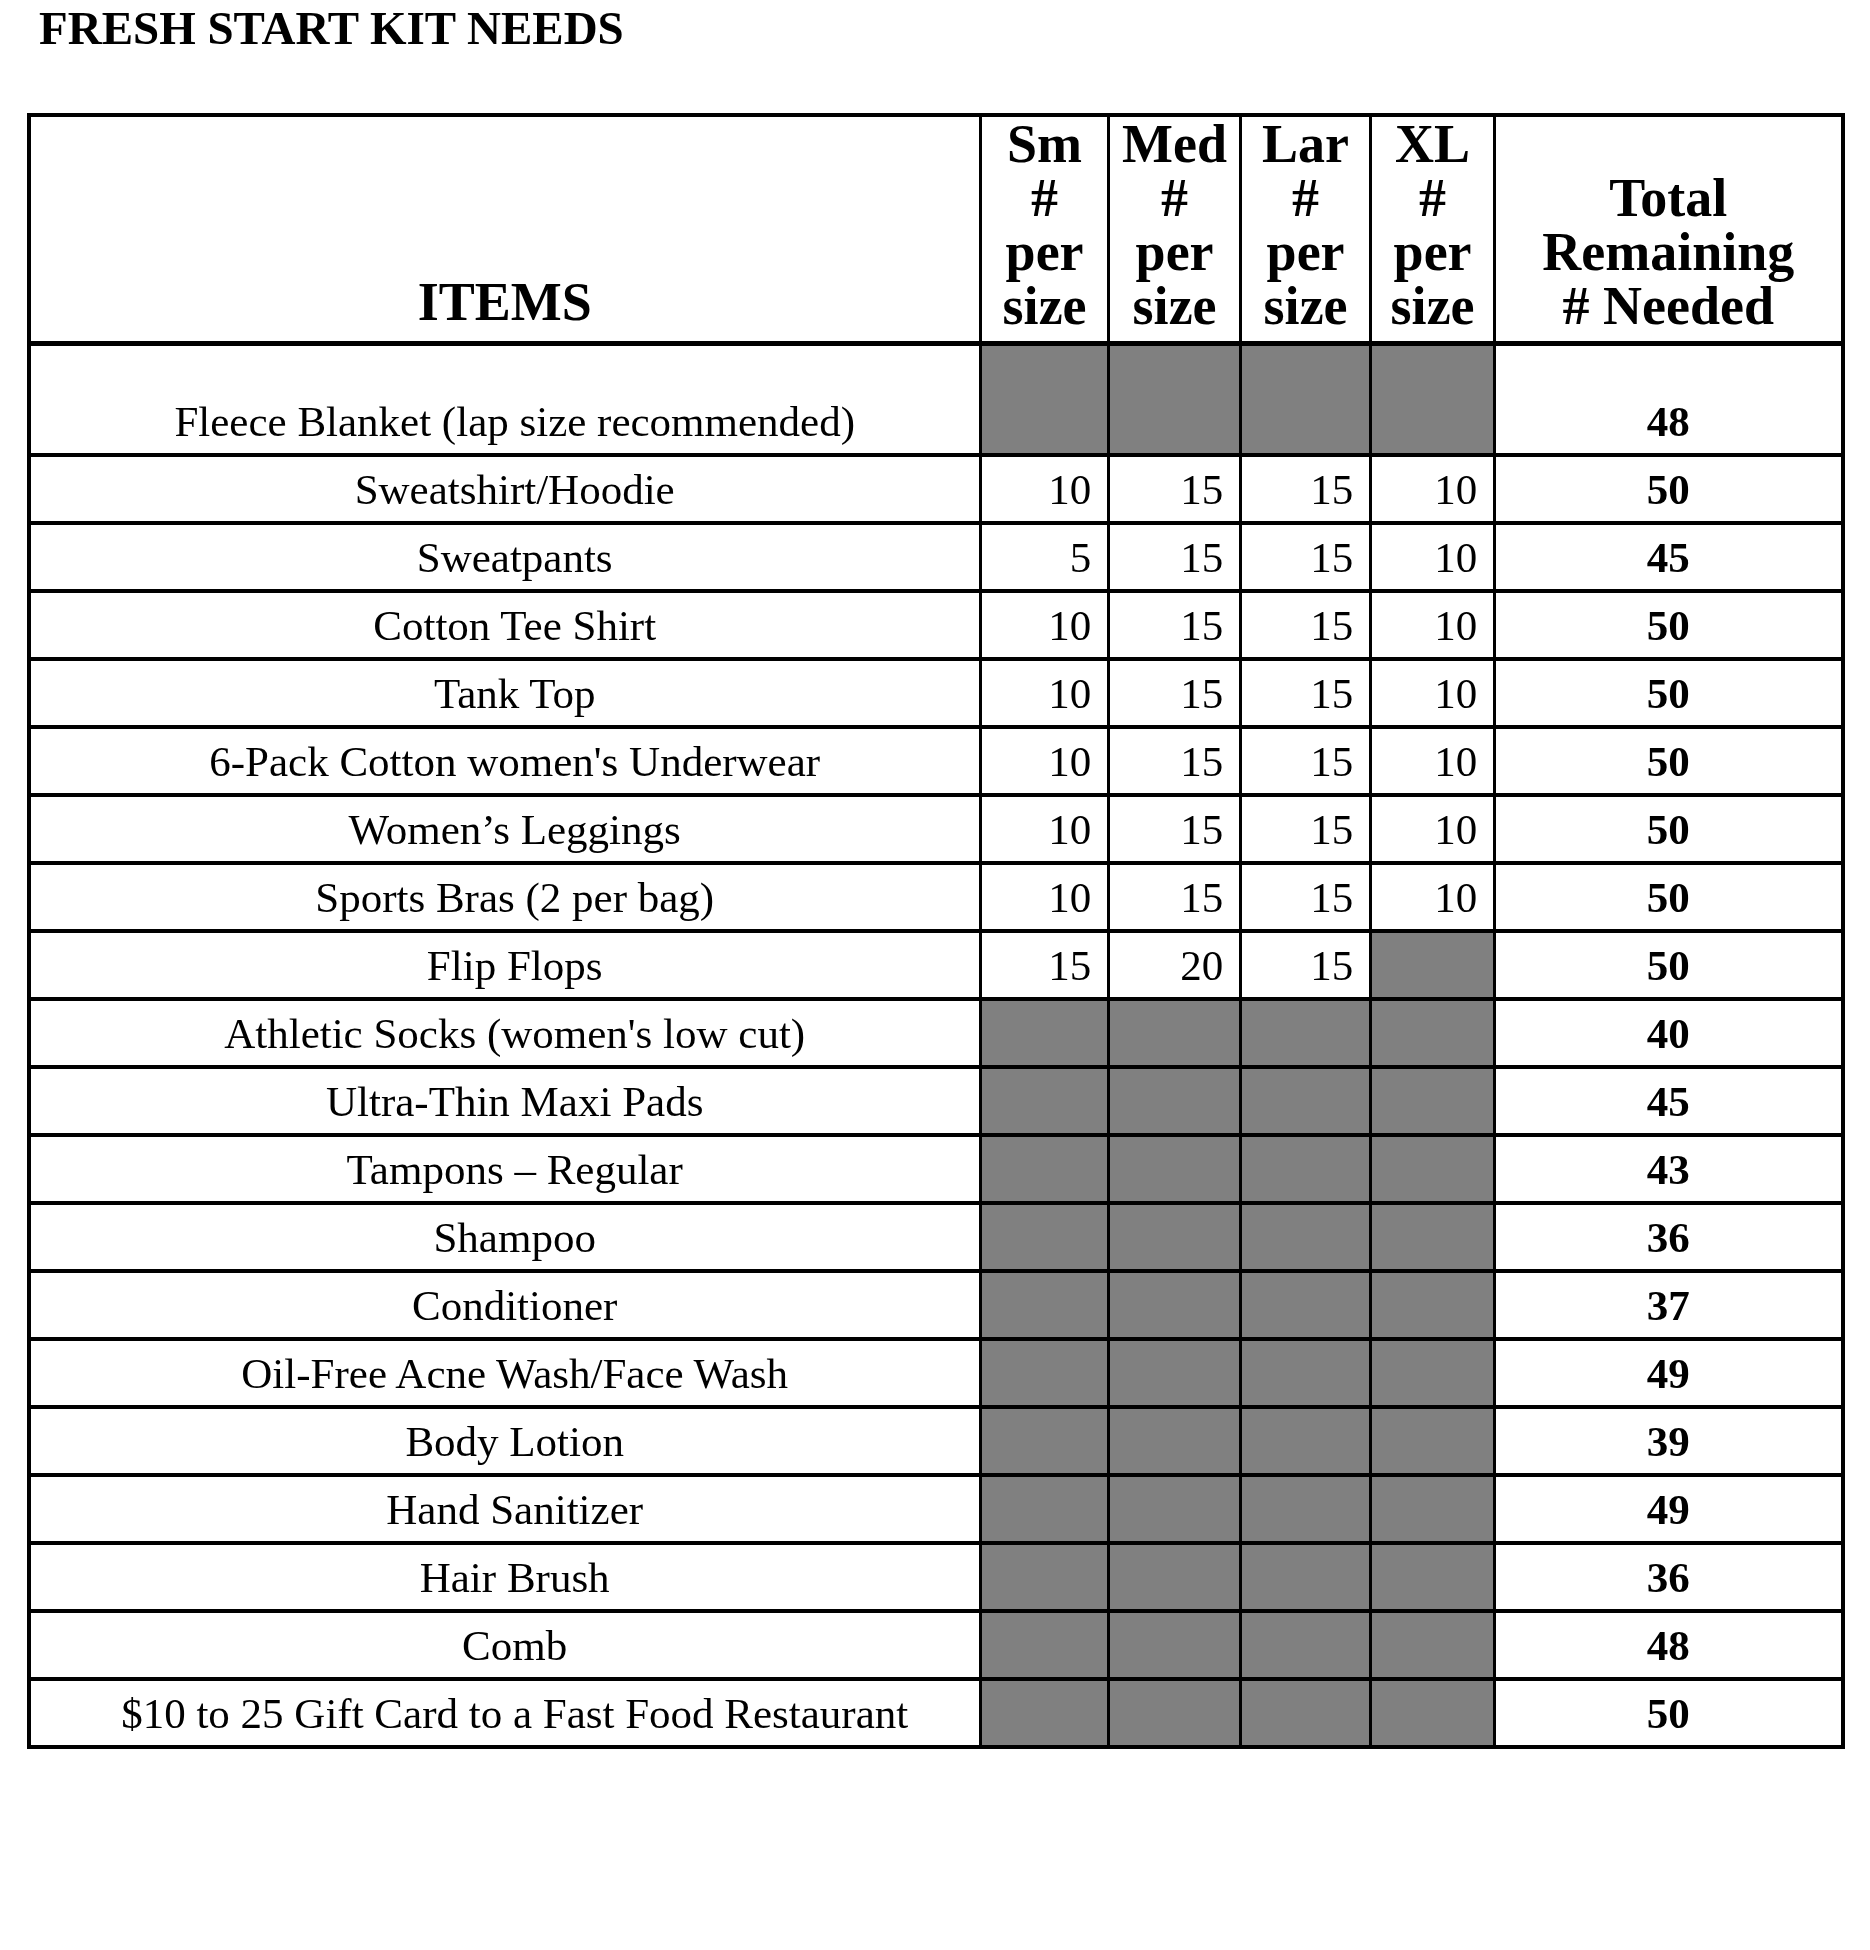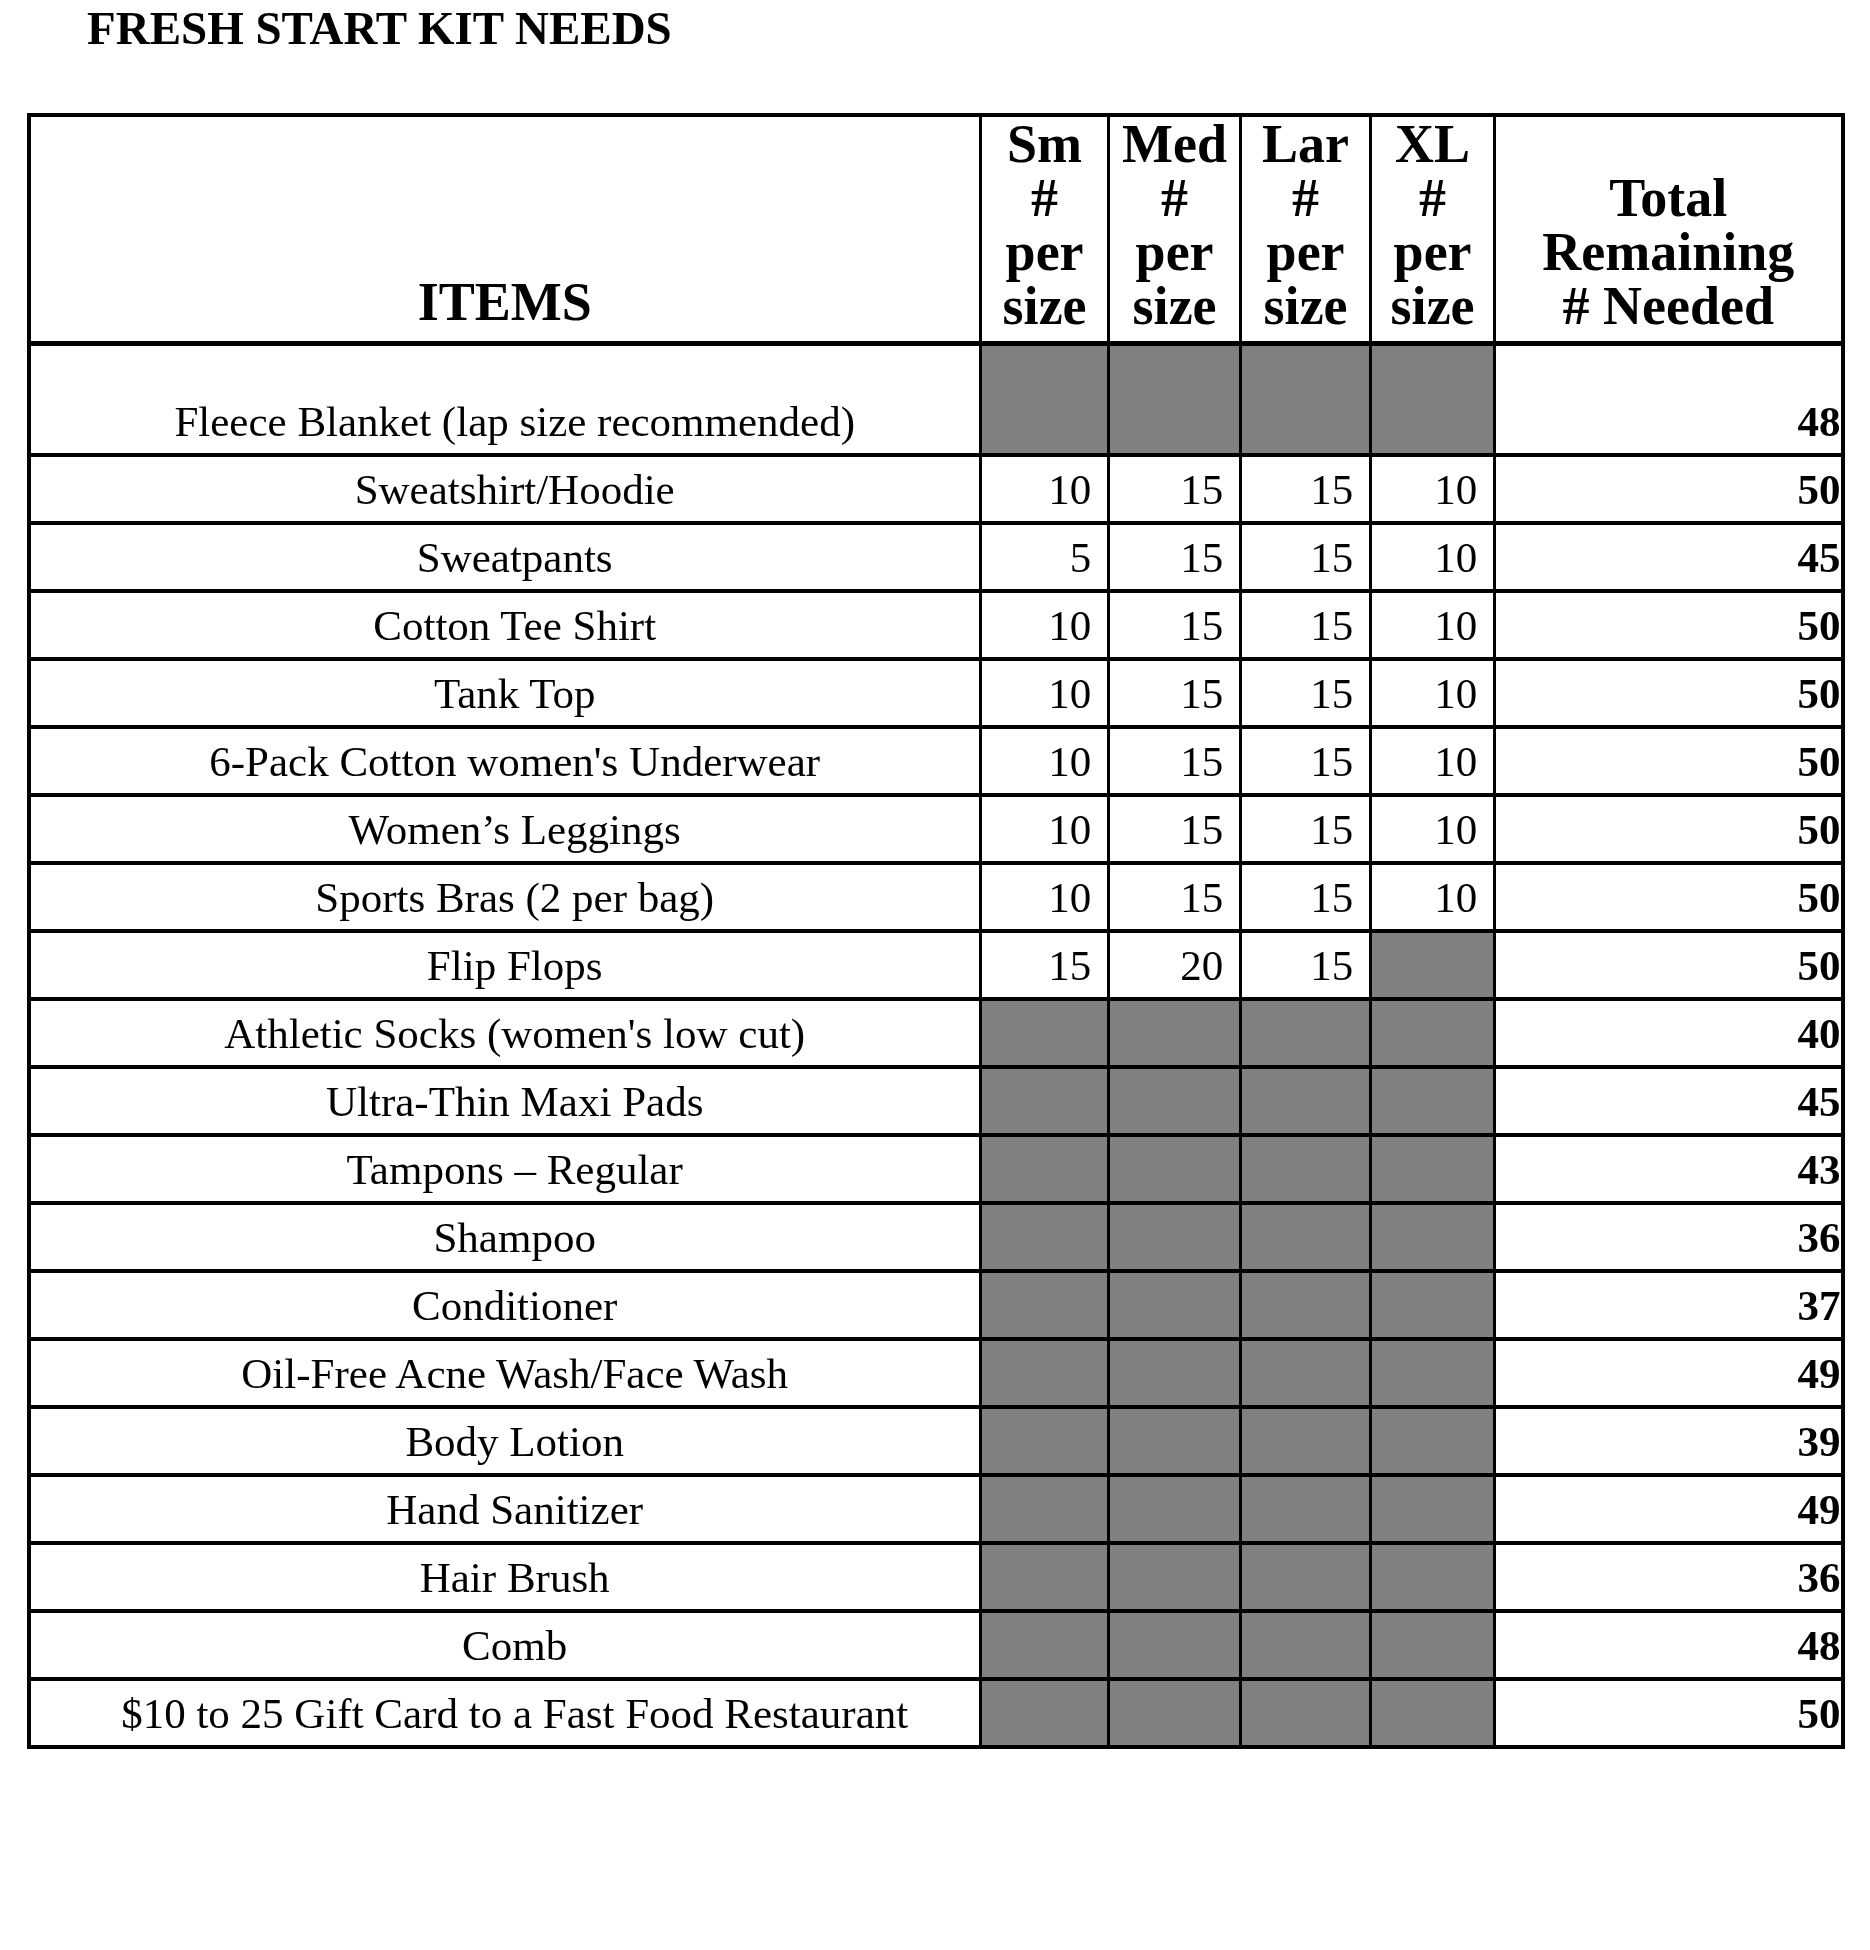--- a/index.html
+++ b/index.html
@@ -1,21 +1,21 @@
 <!DOCTYPE html>
 <html><head>
 <meta charset="utf-8">
 <style>
   html,body{margin:0;padding:0;}
   body{
     width:1871px;height:1950px;background:#ffffff;color:#000000;
     font-family:"Liberation Serif","DejaVu Serif",serif;
     position:relative;overflow:hidden;
   }
-  .title-block{position:absolute;left:39px;top:2px;margin-left:48px;}
+  .title-block{position:absolute;left:39px;top:2px;}
   .title-line{font-weight:bold;font-size:47px;line-height:52px;white-space:nowrap;}
   table.needs{
     position:absolute;left:26.6px;top:113px;width:1814px;
     border-collapse:collapse;table-layout:fixed;
     border:4.9px solid #000;
   }
   col.c-items{width:952px;}
   col.c-sm{width:128px;}
   col.c-med{width:132px;}
   col.c-lar{width:130px;}
@@ -30,21 +30,21 @@
   thead th{
     font-weight:bold;font-size:54px;text-align:center;vertical-align:bottom;
     padding:0 0 7.9px 0;border-bottom:5.9px solid #000;
   }
   th.multi{white-space:pre-line;line-height:54px;}
   tbody tr{height:68px;}
   tbody tr.tall{height:112px;}
   td{font-size:43px;vertical-align:bottom;padding:0 0 7.9px 0;}
   td.item{text-align:center;padding-left:19.7px;white-space:nowrap;}
   td.num{text-align:right;padding-right:15.8px;}
-  td.total{text-align:right;font-weight:bold;}
+  td.total{text-align:center;font-weight:bold;}
   td.gray{background:#808080;}
 </style>
 </head>
 <body>
 
 <div class="title-block">
   <div class="title-line">FRESH START KIT NEEDS</div>
 </div>
 
 <table class="needs">

